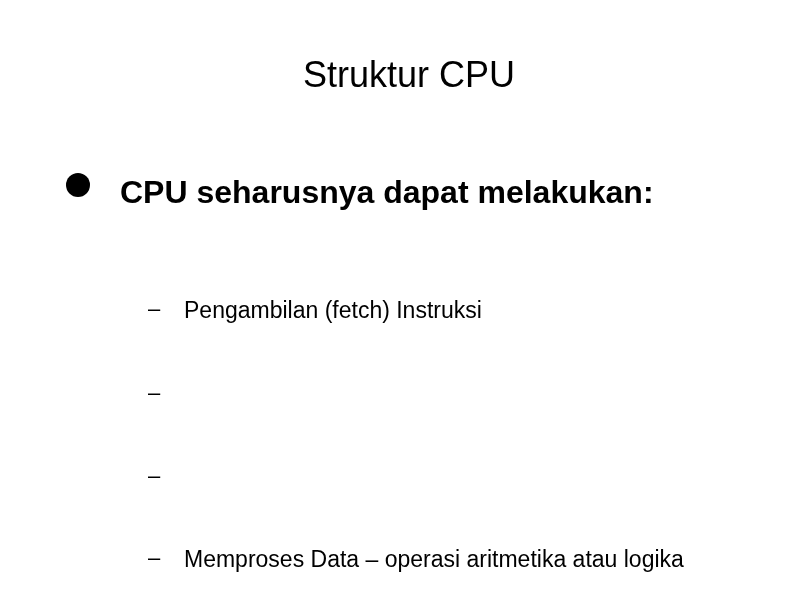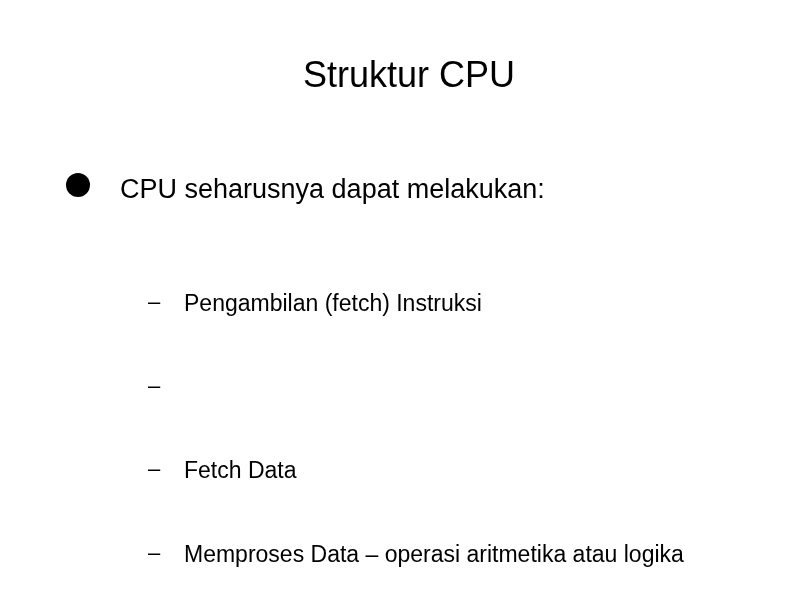--- a/index.html
+++ b/index.html
@@ -34,22 +34,23 @@
     .main-bullet-marker {
       width: 10px;
       height: 10px;
       background: #000000;
       border-radius: 50%;
       margin-top: 13px;
       margin-right: 18px;
       flex-shrink: 0;
     }
     .main-bullet-text {
-      font-size: 27px;
+      font-size: 32px;
       line-height: 1.3;
+      font-weight: bold;
     }
     .sub-list {
       padding-left: 70px;
       margin-top: 10px;
     }
     .sub-bullet {
       display: flex;
       align-items: flex-start;
       margin-bottom: 4px;
     }
@@ -80,21 +81,20 @@
   <div class="sub-list">
     <div class="sub-bullet">
       <div class="sub-bullet-marker">–</div>
       <div class="sub-bullet-text">Pengambilan (fetch) Instruksi</div>
     </div>
     <div class="sub-bullet">
       <div class="sub-bullet-marker">–</div>
     </div>
     <div class="sub-bullet">
       <div class="sub-bullet-marker">–</div>
-      <div class="sub-bullet-text">Fetch Data</div>
     </div>
     <div class="sub-bullet">
       <div class="sub-bullet-marker">–</div>
       <div class="sub-bullet-text">Memproses Data – operasi aritmetika atau logika</div>
     </div>
     <div class="sub-bullet">
       <div class="sub-bullet-marker">–</div>
     </div>
   </div>
 </div>

